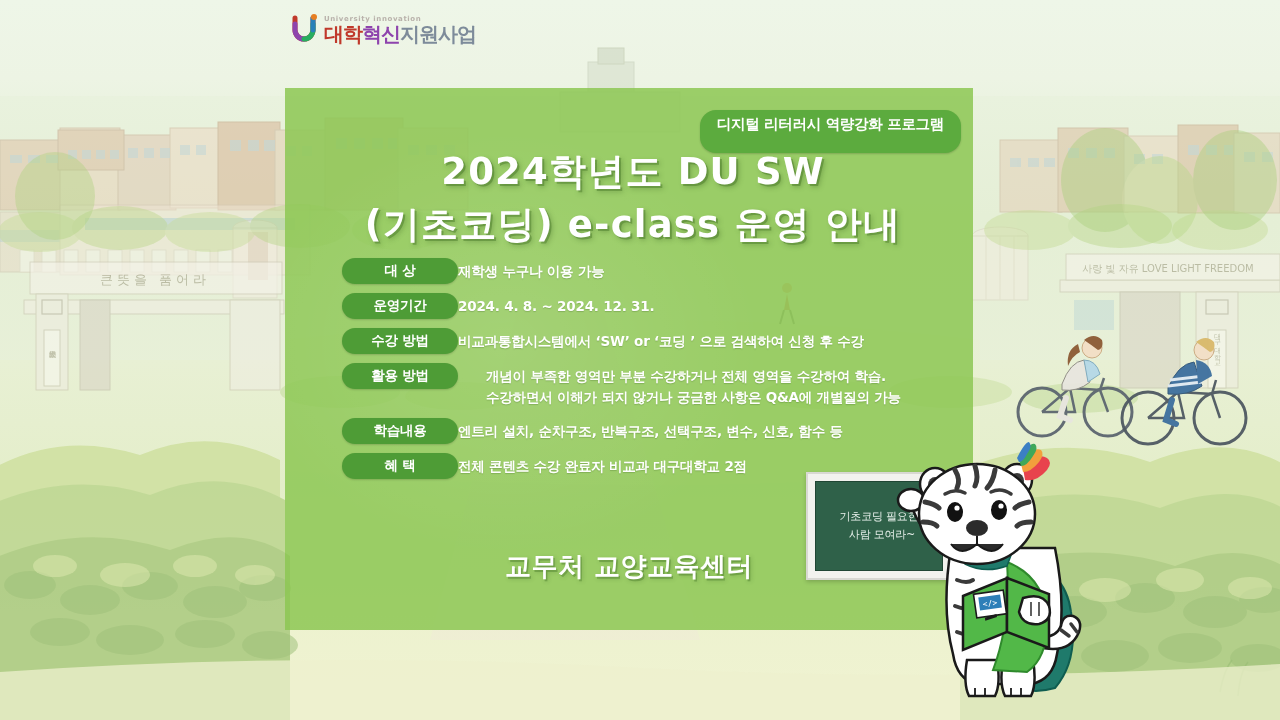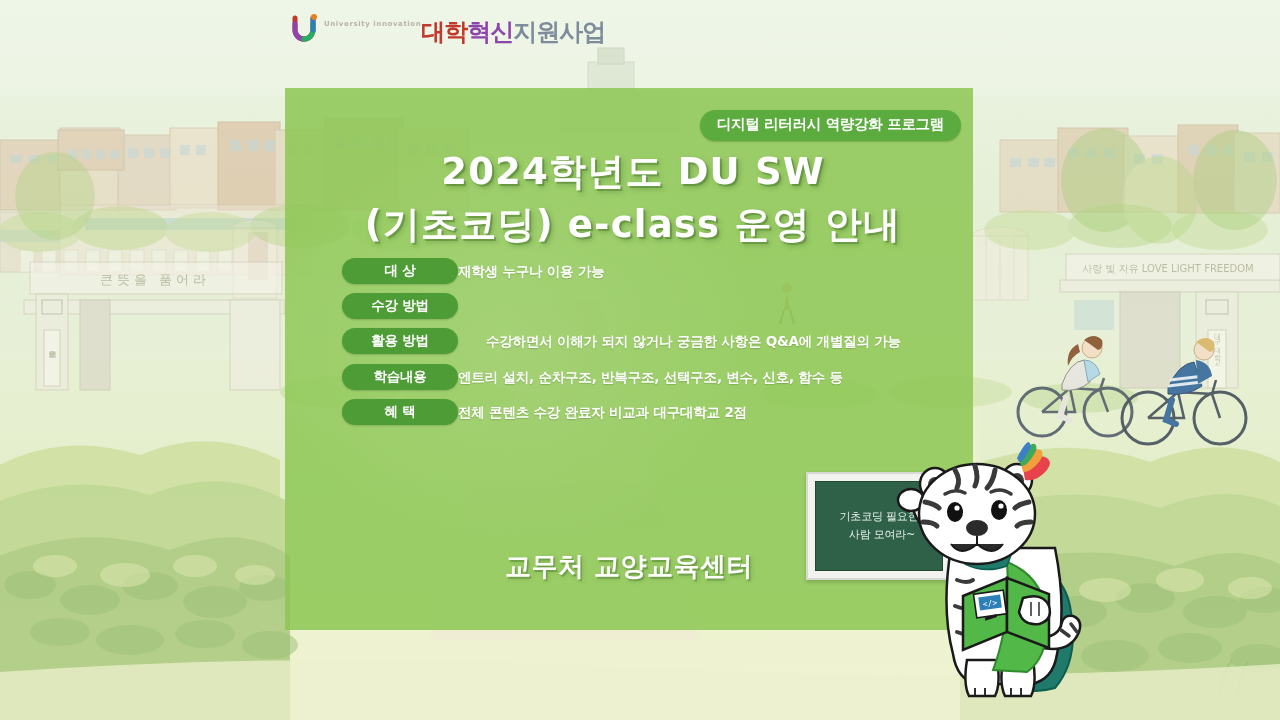--- a/index.html
+++ b/index.html
@@ -36,21 +36,21 @@
   .panel-glow {
     position:absolute; left:-40px; top:40px; width:520px; height:430px;
     border-radius:50%;
     background:radial-gradient(ellipse at center, rgba(255,255,255,.10) 0%, rgba(255,255,255,0) 70%);
   }
 
   
   .badge {
     position:absolute; right:12px; top:22px;
     background:#5cab3e; color:#ffffff;
-    border-radius:16px; padding:5px 17px 7px;
+    border-radius:16px; padding:5px 17px 19px;
     font-size:14.5px; font-weight:bold; letter-spacing:-.3px;
     box-shadow:0 1px 2px rgba(0,0,0,.18);
     white-space:nowrap;
   }
 
   
   .title-wrap {
     position:absolute; left:8px; right:0; top:58px;
     text-align:center; color:#ffffff;
   }
@@ -89,23 +89,23 @@
   .footer {
     position:absolute; left:0; right:0; bottom:46px;
     text-align:center; color:#ffffff;
     font-size:26px; font-weight:bold; letter-spacing:.5px;
     text-shadow:1.5px 1.5px 0 rgba(70,120,40,.40), 2px 2px 4px rgba(60,100,35,.3);
   }
 
   
   .logo { position:absolute; left:292px; top:14px; display:flex; align-items:flex-end; }
   .logo-mark { position:relative; width:28px; height:30px; margin-right:4px; }
-  .logo-text { display:flex; flex-direction:row; }
+  .logo-text { display:flex; flex-direction:column; }
   .logo-en { font-size:7px; color:#b9b2ab; letter-spacing:.6px; margin-bottom:1px; font-weight:bold; }
-  .logo-kr { font-size:24px; font-weight:bold; letter-spacing:-1px; line-height:1; }
+  .logo-kr { font-size:20px; font-weight:bold; letter-spacing:-1px; line-height:1; }
   .logo-kr .k1 { color:#c0392b; }
   .logo-kr .k2 { color:#8e44ad; }
   .logo-kr .k3 { color:#7d8b9a; }
 
   
   .board {
     position:absolute; left:806px; top:472px; width:146px; height:108px;
     background:#f2f2ee; border:2px solid #d8d8d2;
     box-shadow:0 2px 4px rgba(0,0,0,.18);
   }
@@ -418,28 +418,38 @@
 
     <div class="rows">
 
       <div class="row">
         <div class="pill">대     상</div>
         <div class="val">
           <span>재학생 누구나 이용 가능</span>
         </div>
       </div>
 
+      <div class="row">
+        <div class="pill">운영기간</div>
+        <div class="val">
+          <span>2024. 4. 8. ~ 2024. 12. 31.</span>
+        </div>
+      </div>
 
       <div class="row">
         <div class="pill">수강 방법</div>
+        <div class="val">
+          <span>비교과통합시스템에서 ‘SW’ or ‘코딩 ’ 으로 검색하여 신청 후 수강</span>
+        </div>
       </div>
 
       <div class="row tall">
         <div class="pill">활용 방법</div>
         <div class="val">
+          <span class="l2">개념이 부족한 영역만 부분 수강하거나 전체 영역을 수강하여 학습.</span>
           <span class="l2">수강하면서 이해가 되지 않거나 궁금한 사항은 Q&amp;A에 개별질의 가능</span>
         </div>
       </div>
 
       <div class="row">
         <div class="pill">학습내용</div>
         <div class="val">
           <span>엔트리 설치, 순차구조, 반복구조, 선택구조, 변수, 신호, 함수 등</span>
         </div>
       </div>

